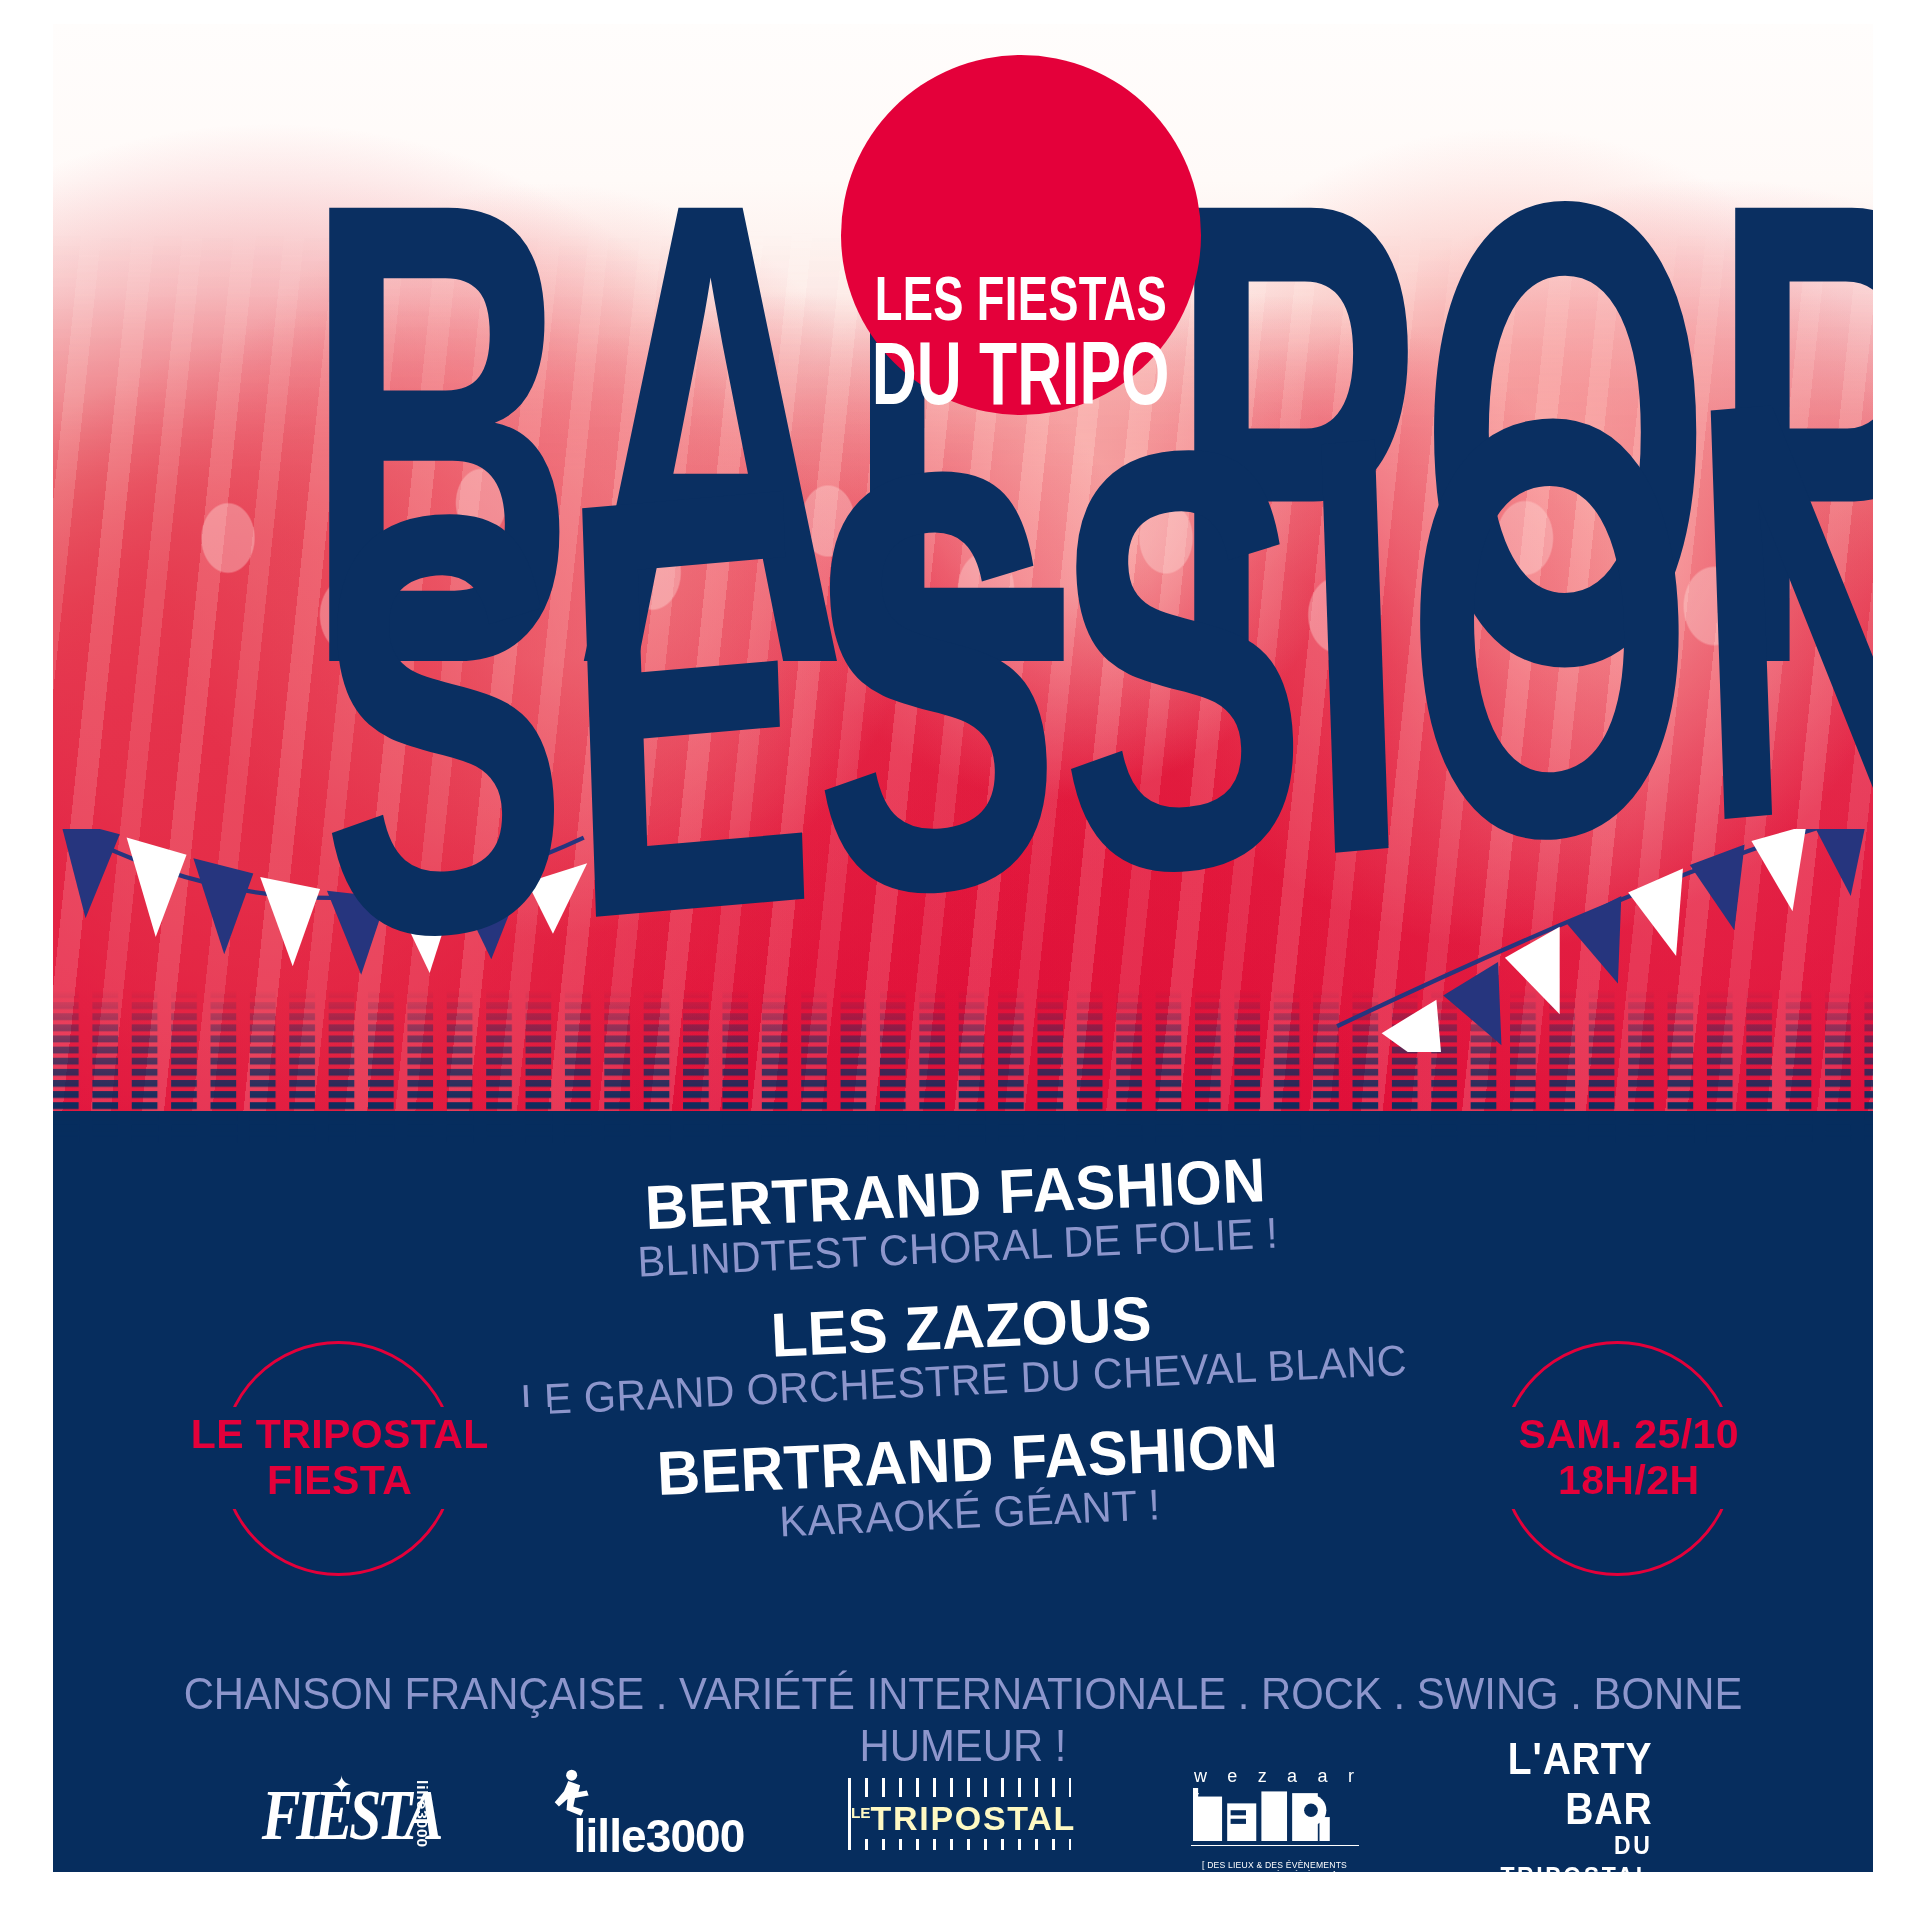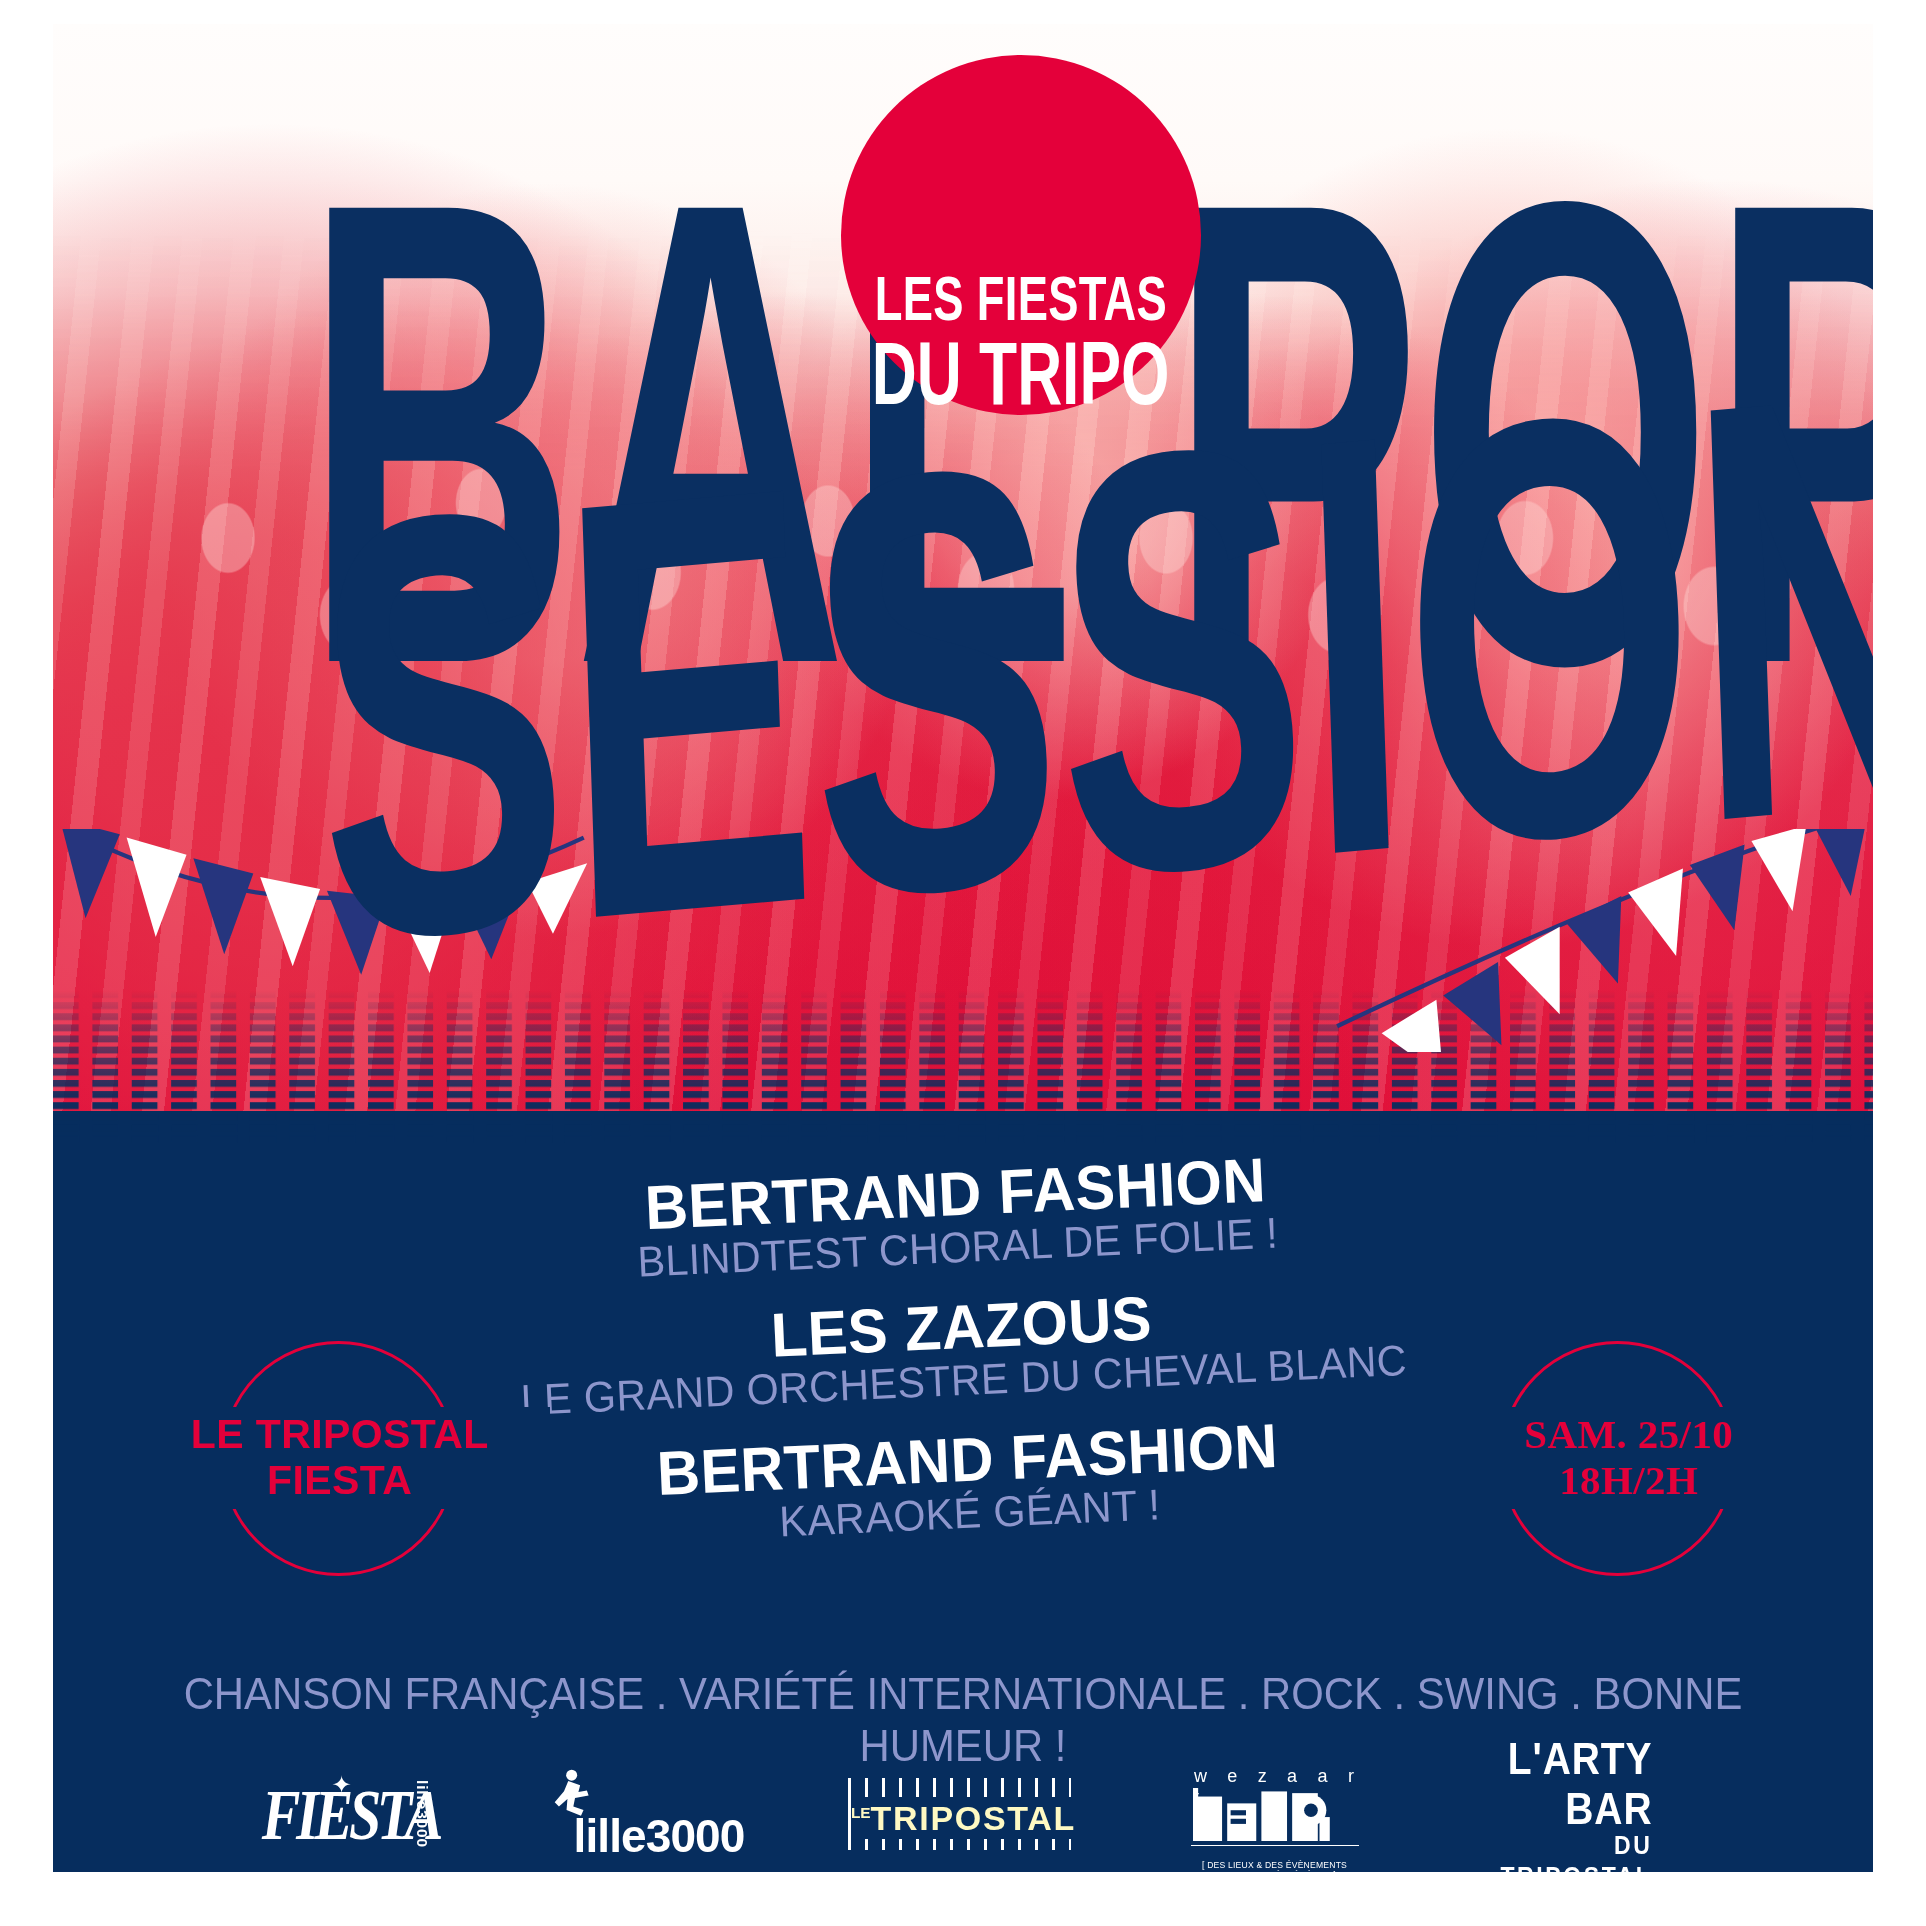--- a/index.html
+++ b/index.html
@@ -140,21 +140,21 @@
   }
   .circle-left{left:168px; top:1317px;}
   .circle-right{left:1447px; top:1317px;}
   .info-text{
     position:absolute; text-align:center;
     color:#e4003a; font-weight:700; font-size:41px;
     line-height:1.12; letter-spacing:0.4px;
     background:#062d5e; padding:5.1px 13.7px; white-space:nowrap;
   }
   .text-left{left:76px; top:1383px; width:394px;}
-  .text-right{left:1365px; top:1383px; width:394px;font-family:Liberation Serif, serif;}
+  .text-right{left:1365px; top:1383px; width:394px;}
 
   
   .genres{
     position:absolute; left:0; top:1644px; width:100%;
     text-align:center; color:#8d96cc;
     font-size:45px; font-weight:400; letter-spacing:0px;
     transform:scaleX(.93);
   }
 
   

